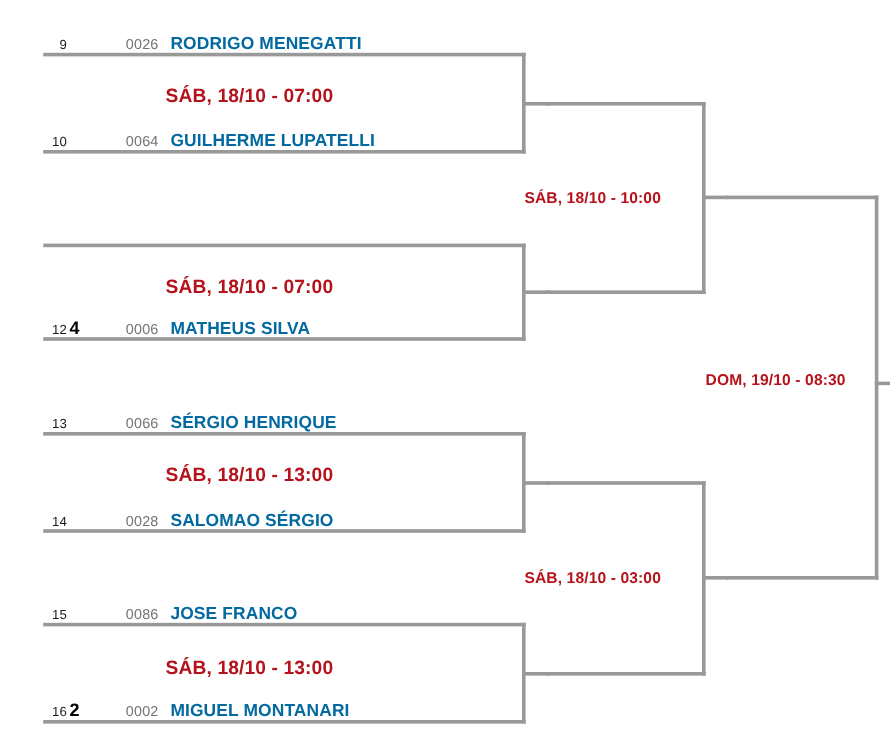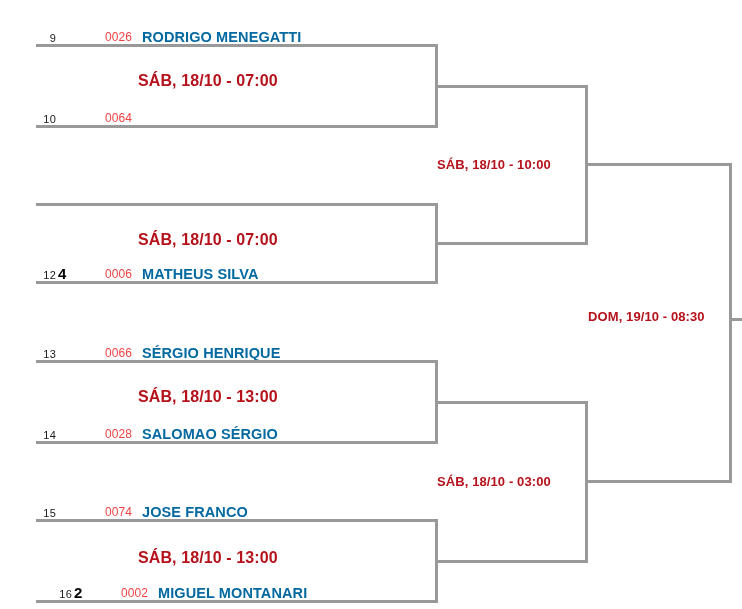--- a/index.html
+++ b/index.html
@@ -58,21 +58,21 @@
     font-weight: bold;
     color: #000000;
   }
   .player-id {
     position: absolute;
     left: 58px;
     bottom: 0;
     width: 38px;
     text-align: right;
     font-size: 12px;
-    color: #ef4444;
+    color: #737373;
     font-weight: 400;
     letter-spacing: 0.1px;
   }
   .player-name {
     position: absolute;
     left: 106px;
     bottom: -1px;
     font-size: 14.5px;
     font-weight: bold;
     color: #0369a1;
@@ -109,20 +109,21 @@
     <span class="player-name">RODRIGO MENEGATTI</span>
   </div>
   <div class="hline" style="left:36px; top:44px; width:402px;"></div>
 
   <div class="match-time" style="left:138px; top:72px;">SÁB, 18/10 - 07:00</div>
 
   <div class="player-row" style="left:36px; top:103px; width:330px;">
     <span class="seed-num">10</span>
     <span class="seed-rank"></span>
     <span class="player-id">0064</span>
+    <span class="player-name">GUILHERME LUPATELLI</span>
   </div>
   <div class="hline" style="left:36px; top:125px; width:402px;"></div>
   <div class="vline" style="left:435px; top:44px; height:84px;"></div>
 
   <div class="hline" style="left:36px; top:203px; width:402px;"></div>
 
   <div class="match-time" style="left:138px; top:231px;">SÁB, 18/10 - 07:00</div>
 
   <div class="player-row" style="left:36px; top:259px; width:330px;">
     <span class="seed-num">12</span>
@@ -148,28 +149,28 @@
     <span class="seed-rank"></span>
     <span class="player-id">0028</span>
     <span class="player-name">SALOMAO SÉRGIO</span>
   </div>
   <div class="hline" style="left:36px; top:441px; width:402px;"></div>
   <div class="vline" style="left:435px; top:360px; height:84px;"></div>
 
   <div class="player-row" style="left:36px; top:497px; width:330px;">
     <span class="seed-num">15</span>
     <span class="seed-rank"></span>
-    <span class="player-id">0074</span>
+    <span class="player-id">0086</span>
     <span class="player-name">JOSE FRANCO</span>
   </div>
   <div class="hline" style="left:36px; top:519px; width:402px;"></div>
 
   <div class="match-time" style="left:138px; top:549px;">SÁB, 18/10 - 13:00</div>
 
-  <div class="player-row" style="left:36px; top:578px; width:330px;margin-left:16px;">
+  <div class="player-row" style="left:36px; top:578px; width:330px;">
     <span class="seed-num">16</span>
     <span class="seed-rank">2</span>
     <span class="player-id">0002</span>
     <span class="player-name">MIGUEL MONTANARI</span>
   </div>
   <div class="hline" style="left:36px; top:600px; width:402px;"></div>
   <div class="vline" style="left:435px; top:519px; height:84px;"></div>
 
   <div class="hline" style="left:435px; top:85px; width:23px;"></div>
   <div class="hline" style="left:435px; top:242px; width:23px;"></div>

